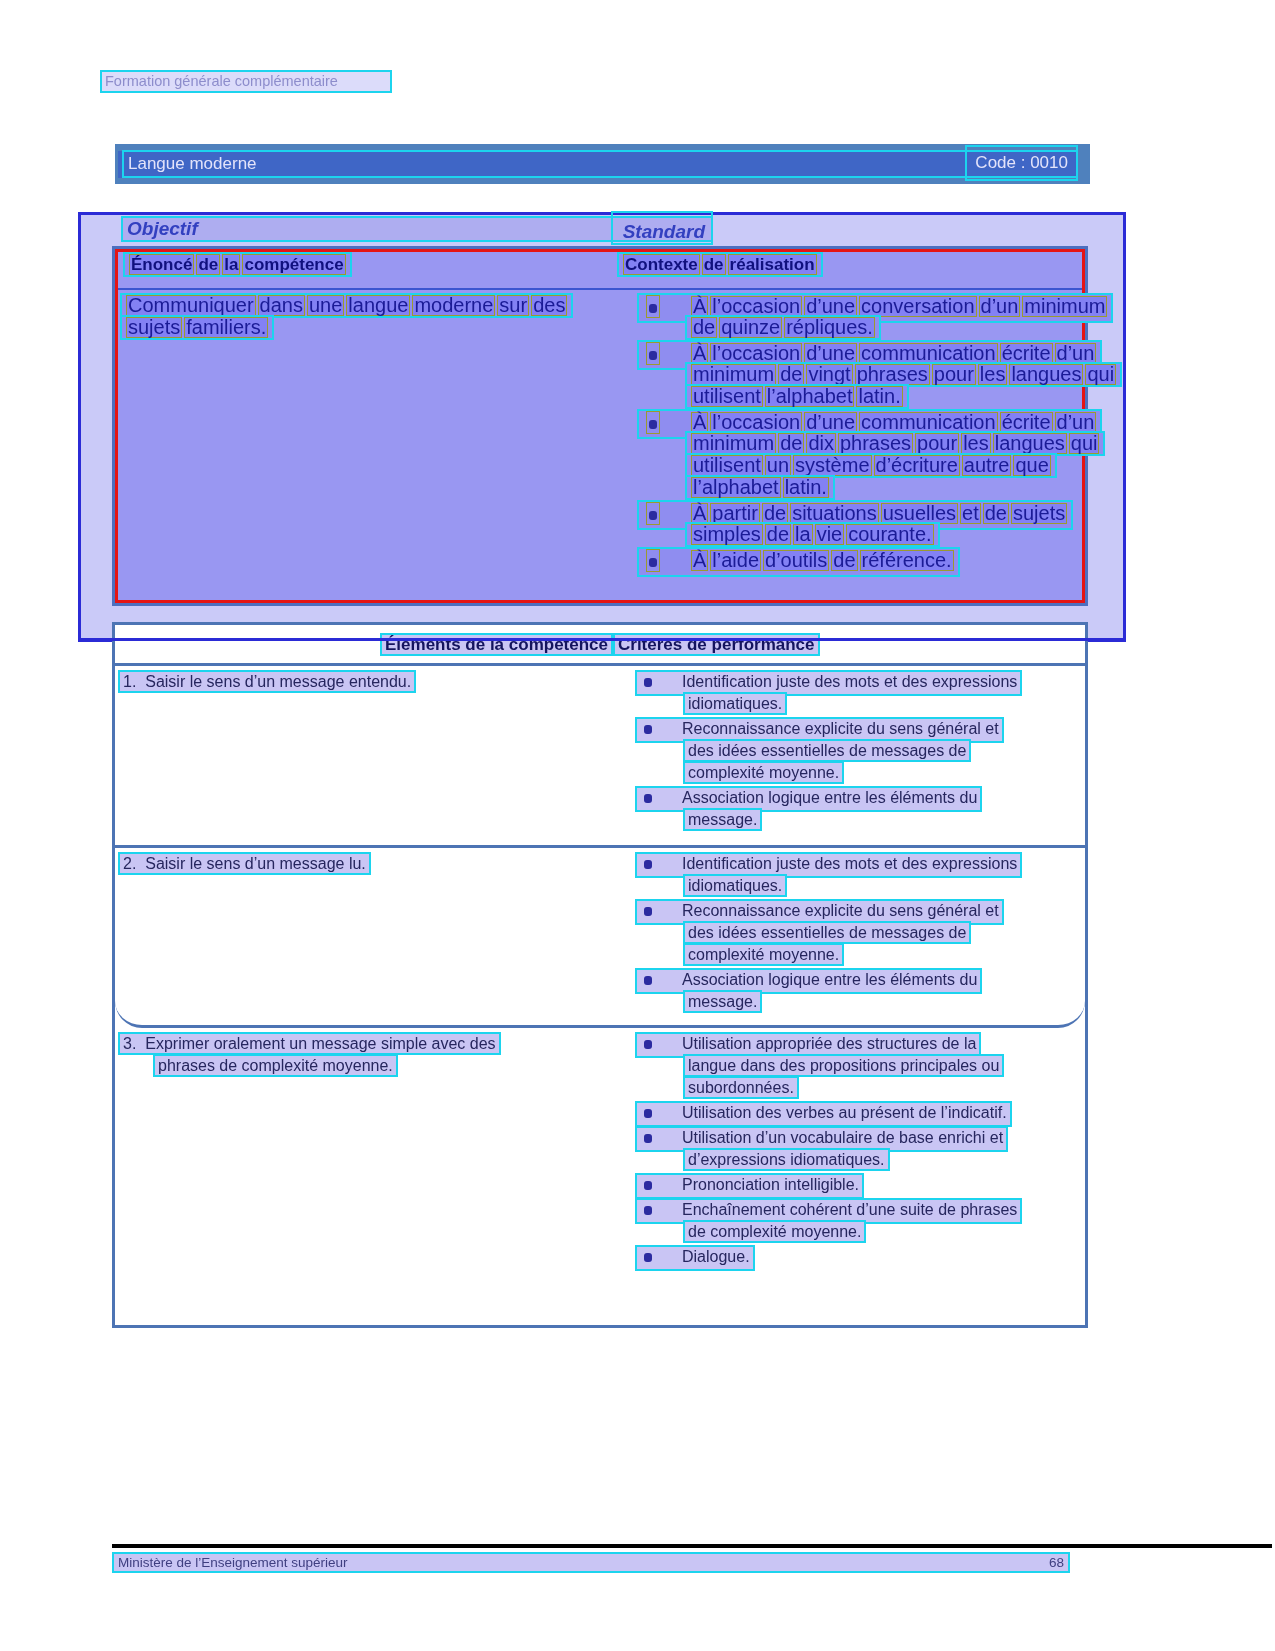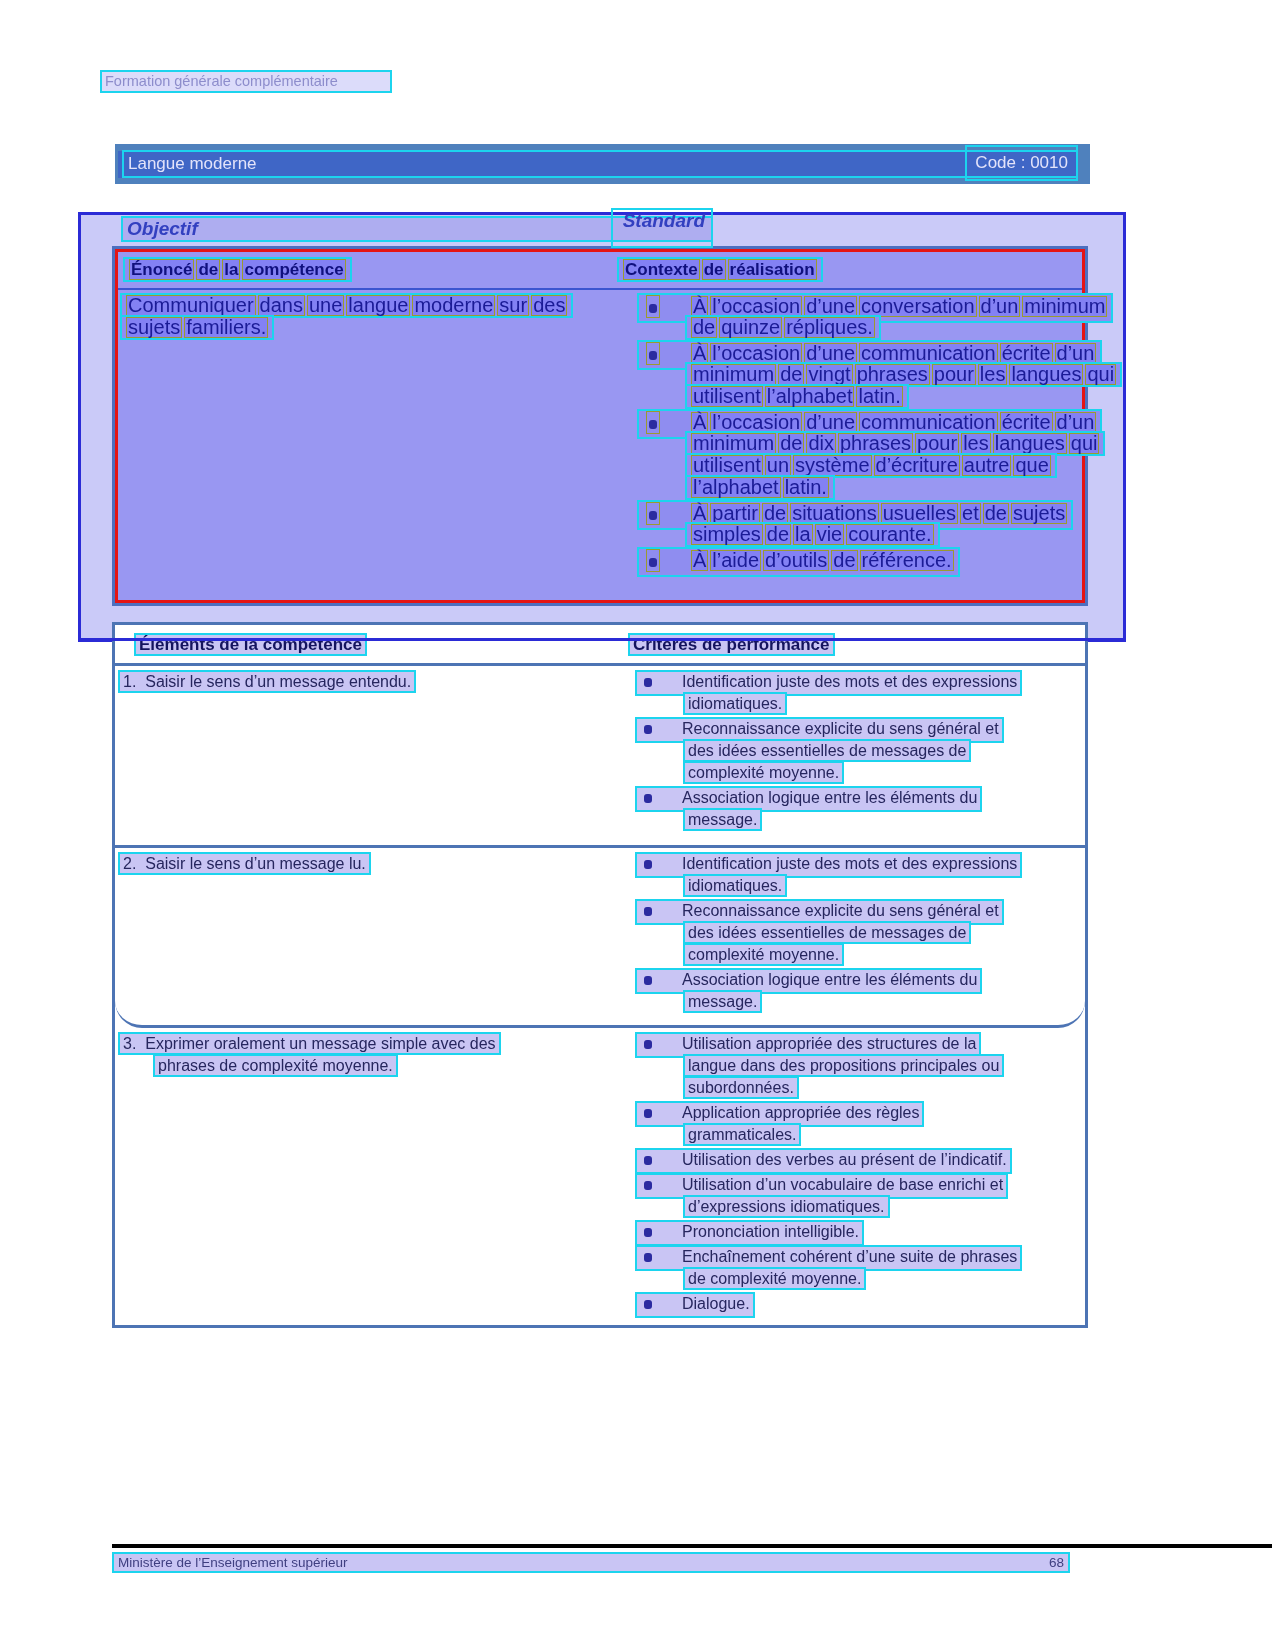--- a/index.html
+++ b/index.html
@@ -40,44 +40,44 @@
     position:absolute;left:78px;top:212px;width:1048px;height:430px;box-sizing:border-box;
     background:#cacaf8;border:3px solid #2b2bd6;z-index:1;
   }
   .bigrect-bottom{position:absolute;left:78px;top:638px;width:1048px;height:3px;background:#2b2bd6;z-index:5;}
   .objstd-bar{
     position:absolute;left:121px;top:216px;width:592px;height:26px;box-sizing:border-box;z-index:3;
     background:#aeadf0;border:2px solid #1cd4ee;display:flex;justify-content:space-between;align-items:center;
   }
   .objstd-text{color:#3340c0;font-size:19px;font-weight:bold;font-style:italic;padding-left:4px;}
   .standard-box{
-    box-sizing:border-box;height:40px;margin:-2px -2px 0 0;border:2px solid #1cd4ee;
-    display:flex;align-items:flex-start;padding:0 6px;
+    box-sizing:border-box;height:34px;margin:-2px -2px 0 0;border:2px solid #1cd4ee;
+    display:flex;align-items:flex-end;padding:0 6px;
   }
   
   .t1{
     position:absolute;left:112px;top:246px;width:976px;height:360px;box-sizing:border-box;
     background:#9997f2;border:3px solid #4d6fc0;z-index:2;
   }
   .t1-red{position:absolute;inset:0;border:3px solid #e51414;pointer-events:none;}
   .t1-content{position:absolute;inset:3px;}
-  .t1-head{display:flex;height:38px;border-bottom:2px solid #3b55d0;padding-top:5px;box-sizing:border-box;}
+  .t1-head{display:flex;height:38px;border-bottom:2px solid #3b55d0;box-sizing:border-box;}
   .t1-head-l{flex:0 0 494px;padding-left:5px;}
   .t1 .hdr{font-weight:bold;color:#10107e;font-size:17px;}
   .t1-body{display:flex;padding-top:3px;}
   .t1-col-l{flex:0 0 517px;padding-left:2px;}
   .t1bar{background:#8f8df0;color:#1b1b96;font-size:20px;}
   .t1 .w{border:1px solid #9a9a30;background:#8381f4;padding:0 1px;margin:0 1px;display:inline-block;}
   
   .t2{
     position:absolute;left:112px;top:622px;width:976px;height:706px;box-sizing:border-box;
     background:#ffffff;border:3px solid #4d74b4;z-index:2;
   }
   .t2-head{display:flex;height:41px;border-bottom:3px solid #4d74b4;padding-top:8px;box-sizing:border-box;}
-  .t2-head-l{flex:0 0 494px;padding-left:19px;}
+  .t2-head-l{flex:0 0 494px;padding-left:4px;text-align:right;}
   .t2 .hdr{font-weight:bold;color:#14145e;font-size:17px;background:#c9c5f4;}
   .t2-row{display:flex;box-sizing:border-box;border-bottom:3px solid #4d74b4;padding-top:4px;}
   .t2-row.last{border-bottom:none;}
   .t2-row-1{height:182px;}
   .t2-row-2{height:180px;border-radius:27px;}
   .t2-row-3{height:300px;}
   .t2-col-l{flex:0 0 517px;padding-left:3px;}
   .t2bar{background:#c9c5f4;color:#26265e;font-size:16px;}
   .cont2{margin-left:35px;}
   
@@ -226,24 +226,20 @@
         <div class="line"><span class="bar t2bar">3.&nbsp;&nbsp;Exprimer oralement un message simple avec des</span></div>
         <div class="line cont2"><span class="bar t2bar">phrases de complexité moyenne.</span></div>
       </div>
       <div class="t2-col-r">
         <div class="grp">
           <div class="line"><span class="bar t2bar blt"><span class="dotbox"><span class="dot"></span></span><span>Utilisation appropriée des structures de la</span></span></div>
           <div class="line cont"><span class="bar t2bar">langue dans des propositions principales ou</span></div>
           <div class="line cont"><span class="bar t2bar">subordonnées.</span></div>
         </div>
         <div class="grp">
-          <div class="line"><span class="bar t2bar blt"><span class="dotbox"><span class="dot"></span></span><span>Application appropriée des règles</span></span></div>
-          <div class="line cont"><span class="bar t2bar">grammaticales.</span></div>
-        </div>
-        <div class="grp">
           <div class="line"><span class="bar t2bar blt"><span class="dotbox"><span class="dot"></span></span><span>Utilisation des verbes au présent de l’indicatif.</span></span></div>
         </div>
         <div class="grp">
           <div class="line"><span class="bar t2bar blt"><span class="dotbox"><span class="dot"></span></span><span>Utilisation d’un vocabulaire de base enrichi et</span></span></div>
           <div class="line cont"><span class="bar t2bar">d’expressions idiomatiques.</span></div>
         </div>
         <div class="grp">
           <div class="line"><span class="bar t2bar blt"><span class="dotbox"><span class="dot"></span></span><span>Prononciation intelligible.</span></span></div>
         </div>
         <div class="grp">

